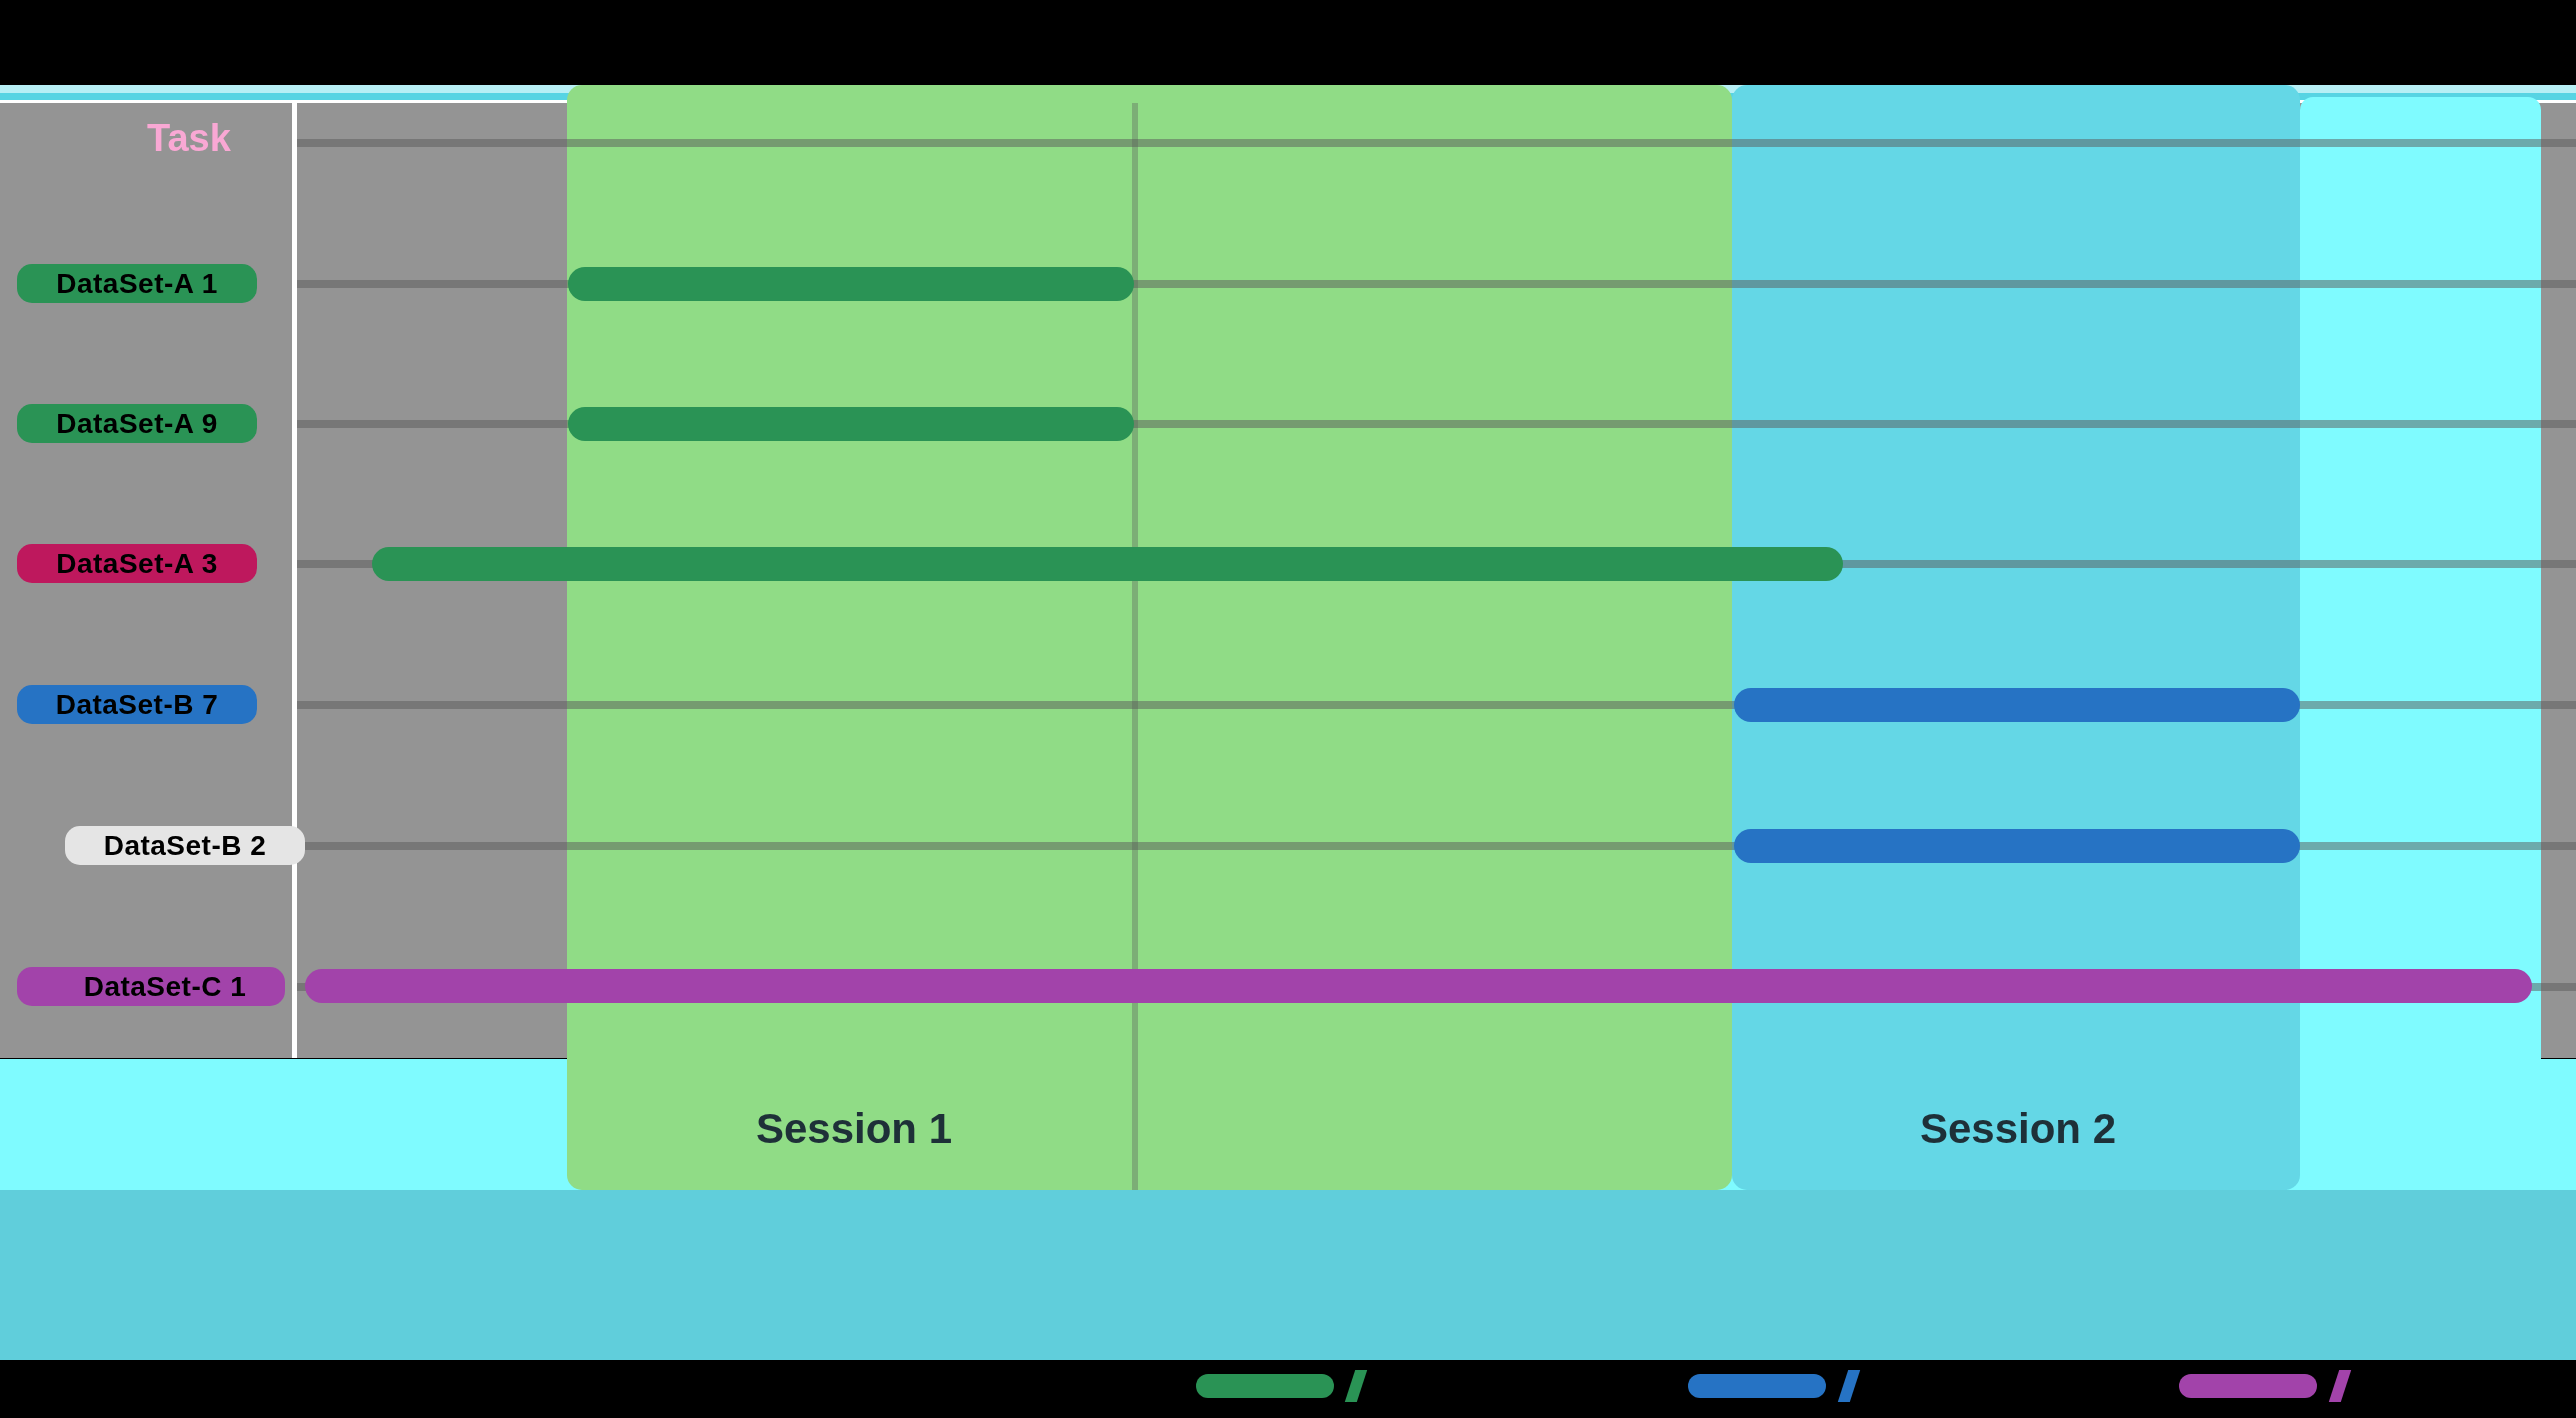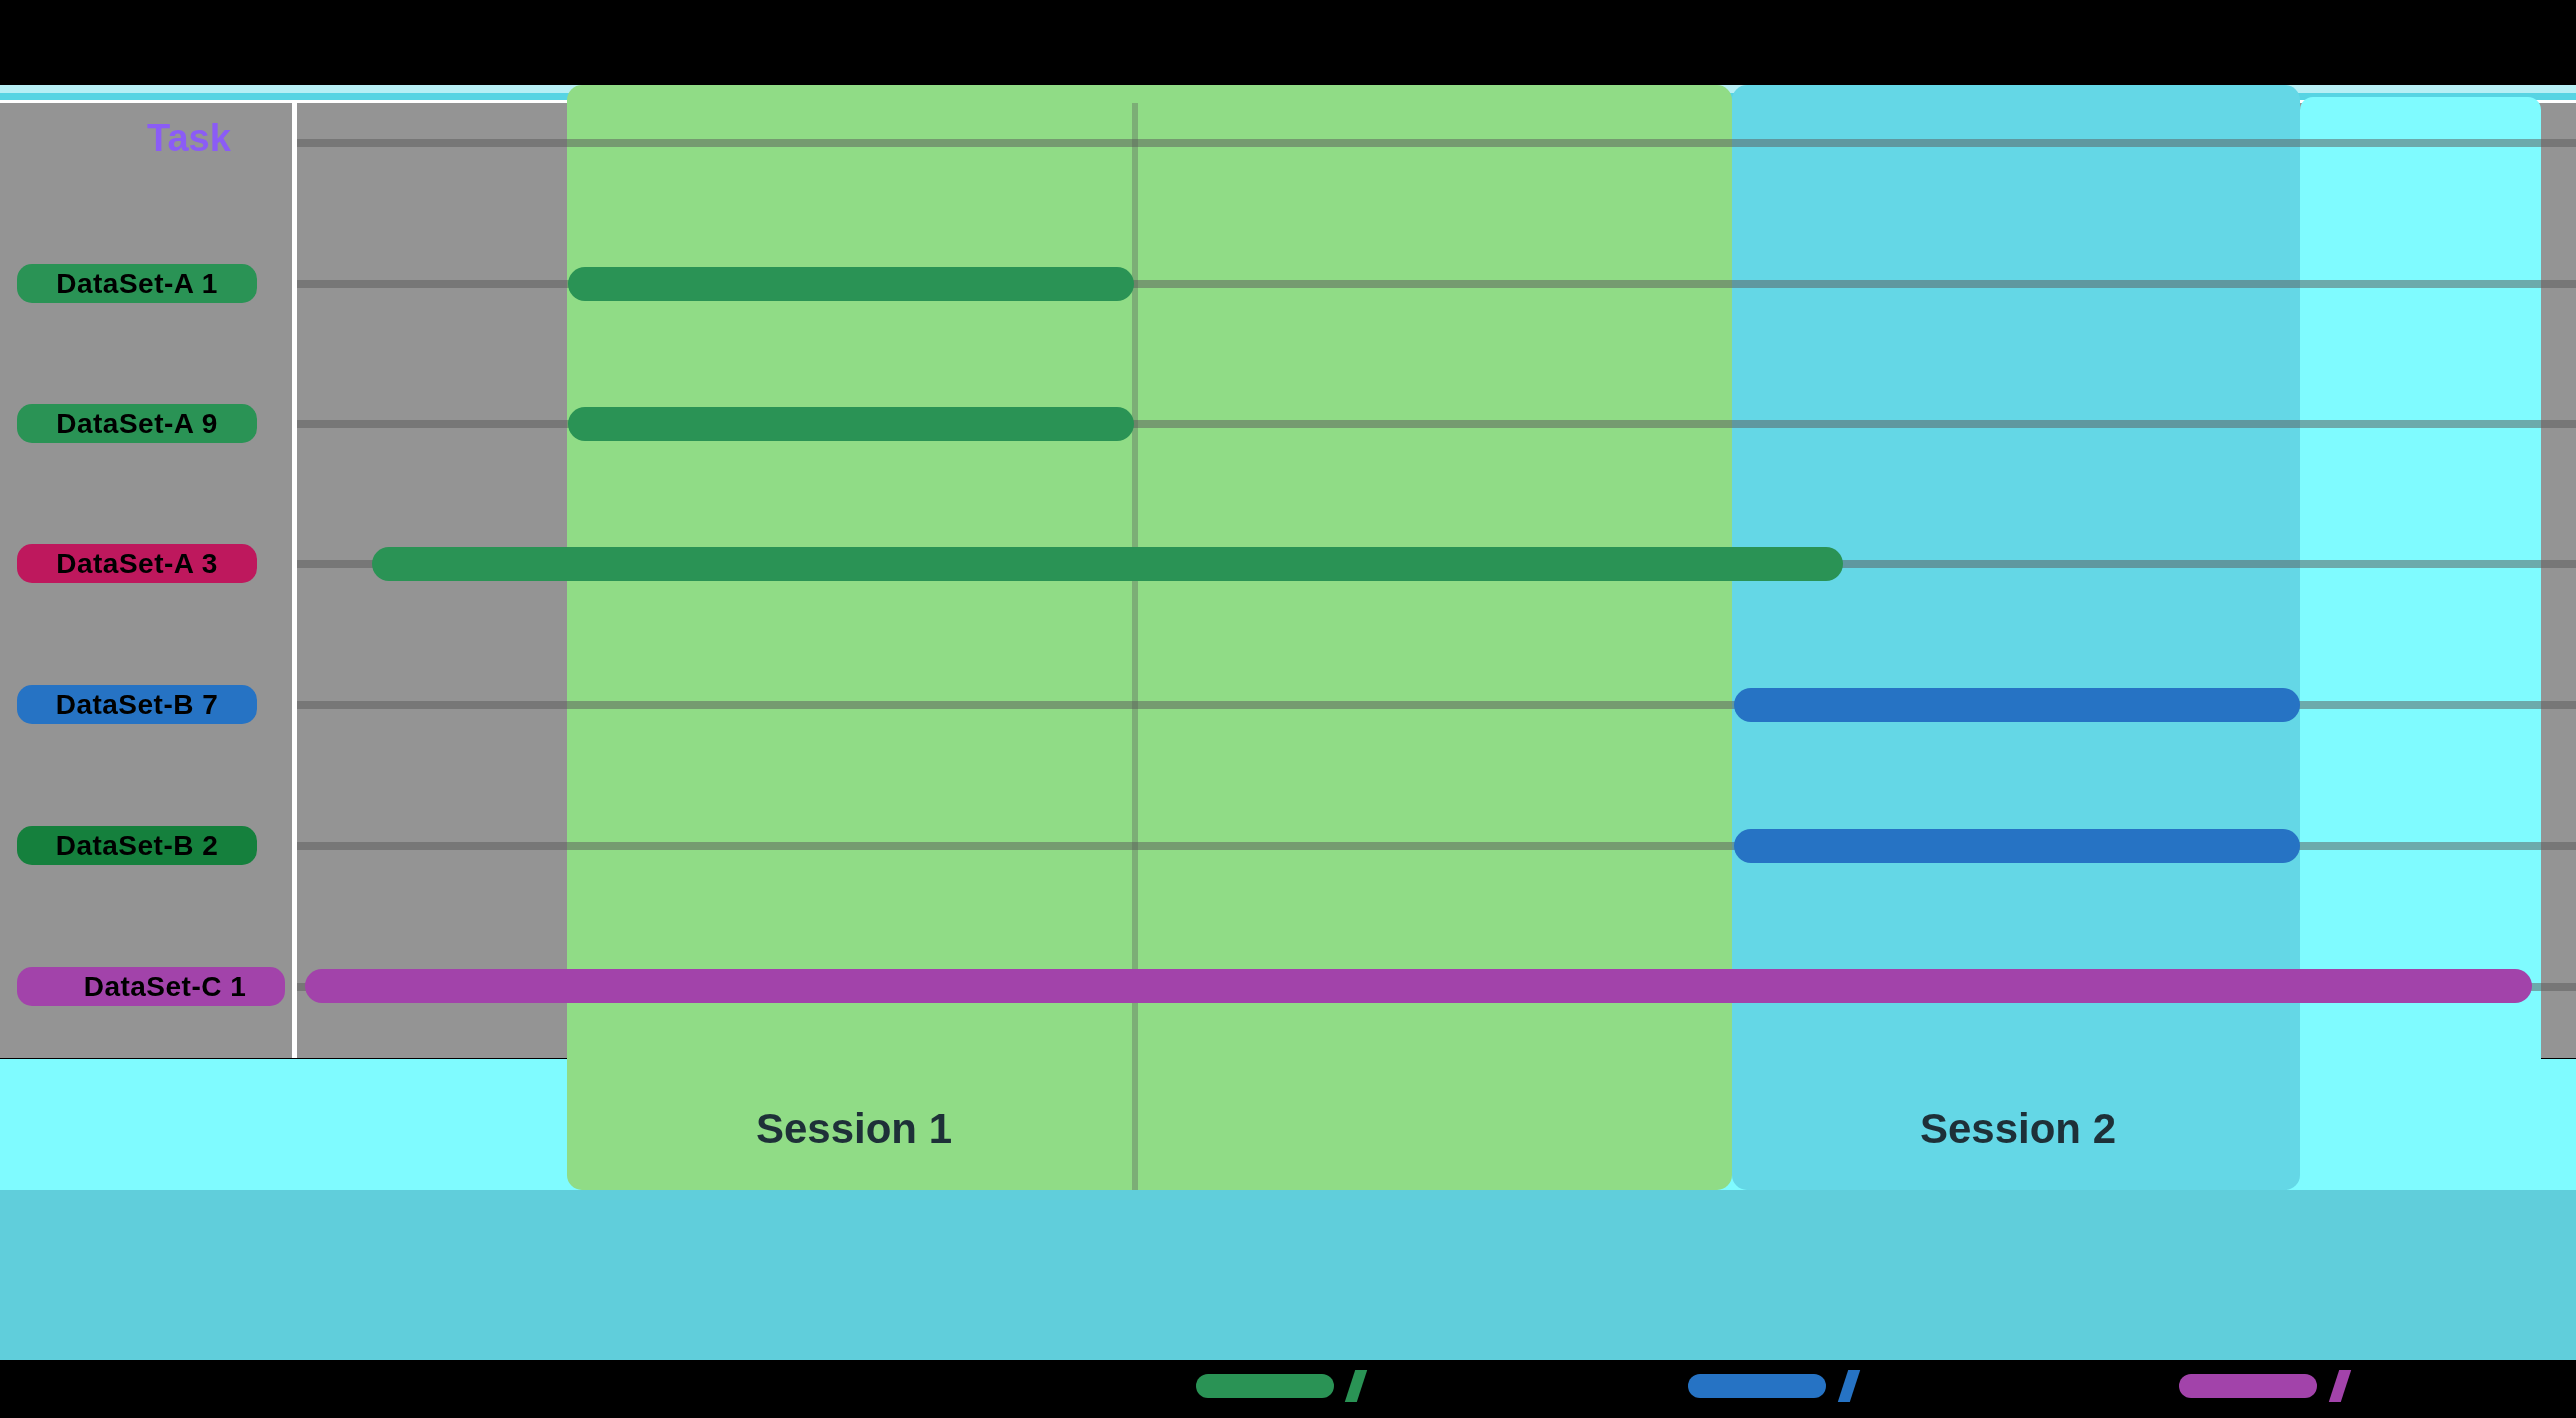--- a/index.html
+++ b/index.html
@@ -18,21 +18,21 @@
   .band{top:85px;height:1105px;border-radius:15px;}
   
   .hgrid{height:7.5px;}
   .vgrid{top:103px;height:1087px;width:5.6px;}
   
   .chip{left:17px;width:240px;height:39px;border-radius:15px;color:#000;
         display:flex;align-items:center;justify-content:center;
         font-size:28px;font-weight:700;letter-spacing:0.5px;}
   .bar{height:34px;border-radius:17px;}
   .session-label{transform:translateX(-50%);font-size:42px;color:#1e3038;white-space:nowrap;font-weight:bold;}
-  #task-header{left:147px;top:118px;width:150px;height:41px;color:#8b5cf6;
+  #task-header{left:147px;top:118px;width:150px;height:41px;color:#f9a8d4;
                font-size:38px;font-weight:700;display:flex;align-items:center;}
   
   .legend-pill{top:1374px;width:138px;height:24.4px;border-radius:12.2px;}
   .legend-slash{top:1370px;width:12.2px;height:32px;transform:skewX(-18deg);}
 </style>
 </head>
 <body>
 
 <div id="stage">
   <div class="abs" id="strip-light" style="background: rgb(183, 239, 245);"></div>
@@ -63,21 +63,21 @@
       <div class="abs bar" style="left: 372px; top: 547px; width: 1471px; background: rgb(42, 147, 85);"></div>
       <div class="abs bar" style="left: 1734px; top: 688px; width: 566px; background: rgb(38, 115, 196);"></div>
       <div class="abs bar" style="left: 1734px; top: 829px; width: 566px; background: rgb(38, 115, 196);"></div>
       <div class="abs bar" style="left: 305px; top: 969px; width: 2227px; background: rgb(162, 67, 170);"></div>
     </div>
   <div class="abs" id="chips">
       <div class="abs chip" style="top: 264px; background: rgb(42, 147, 85);">DataSet-A 1</div>
       <div class="abs chip" style="top: 404px; background: rgb(42, 147, 85);">DataSet-A 9</div>
       <div class="abs chip" style="top: 544px; background: #be185d;">DataSet-A 3</div>
       <div class="abs chip" style="top: 685px; background: rgb(38, 115, 196);">DataSet-B 7</div>
-      <div class="abs chip" style="top: 826px; background: #15803d;">DataSet-B 2</div>
+      <div class="abs chip" style="top: 826px; background: #e5e5e5; margin-left: 48px;">DataSet-B 2</div>
       <div class="abs chip" style="top: 967px; background: rgb(162, 67, 170); padding-left: 28px;">DataSet-C 1</div>
     </div>
   <div class="abs" id="task-header">Task</div>
   <div class="abs" id="session-labels">
       <div class="abs session-label" style="left: 854px; top: 1105px;">Session 1</div>
       <div class="abs session-label" style="left: 2018px; top: 1105px;">Session 2</div>
     </div>
   <div class="abs" id="legend">
       <div class="abs legend-pill" style="left: 1196px; background: rgb(42, 147, 85);"></div>
       <div class="abs legend-slash" style="left: 1350px; background: rgb(42, 147, 85);"></div>

